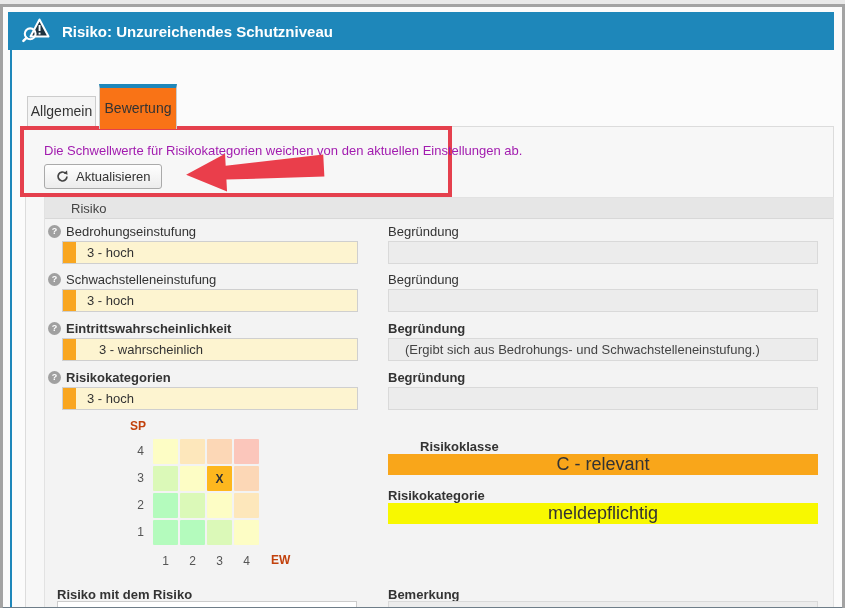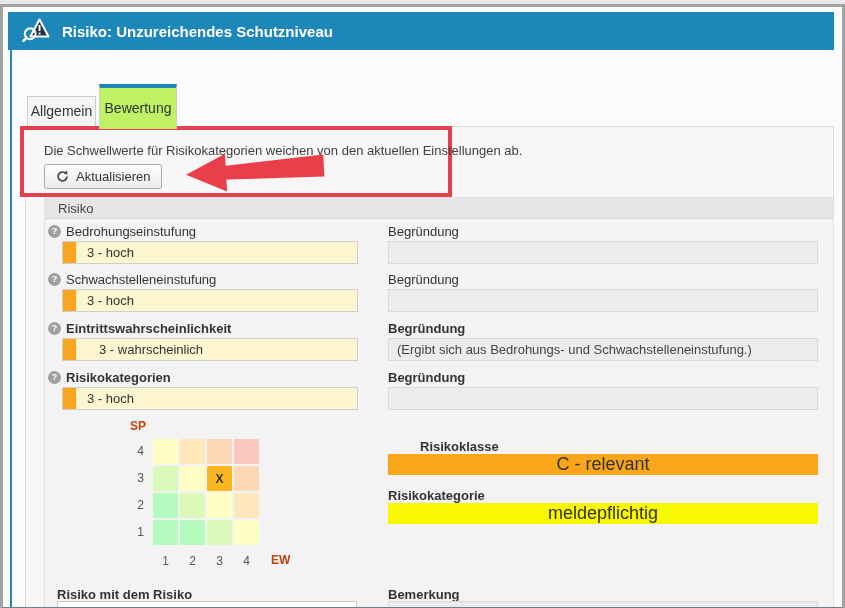--- a/index.html
+++ b/index.html
@@ -31,61 +31,61 @@
   
   .tab {
     position:absolute; text-align:center; color:#333; font-size:14px; cursor:pointer;
   }
   .tab.inactive {
     left:24px; top:89px; width:69px; height:30px; line-height:29px;
     background:#f4f4f4; border:1px solid #ccc; border-bottom:none;
   }
   .tab.active {
     left:96px; top:77px; width:78px; height:45px; line-height:40px;
-    background:#bef264; border:1px solid #ccc; border-top:4px solid #1e87ba; border-bottom:none;
+    background:#f97316; border:1px solid #ccc; border-top:4px solid #1e87ba; border-bottom:none;
     z-index:3;
   }
 
   
   .notice {
     position:absolute; left:17px; top:119px; width:432px; height:71px;
     border:4px solid #e5404d; background:#f7f7f7; z-index:2;
   }
-  .notice .msg { position:absolute; left:20px; top:13px; color:#404040; font-size:13px; white-space:nowrap; }
+  .notice .msg { position:absolute; left:20px; top:13px; color:#a21caf; font-size:13px; white-space:nowrap; }
   .btn {
     position:absolute; left:20px; top:34px; height:25px; padding:0 11px;
     background:linear-gradient(#fefefe,#ececec); border:1px solid #aaa; border-radius:3px;
     font-size:13px; color:#333; display:flex; align-items:center; gap:7px; cursor:pointer;
   }
   .arrow-annot { position:absolute; left:183px; top:140px; width:142px; height:48px; z-index:4; }
 
   
   .panel {
     position:absolute; left:41px; top:190px; width:790px; bottom:0;
     background:#f3f3f3; border:1px solid #e2e2e2; border-bottom:none;
   }
   .panel-header {
     height:21px; line-height:21px; background:#e6e6e6; border-bottom:1px solid #d8d8d8;
-    padding-left:13px; color:#444; font-size:13px;
+    padding-left:26px; color:#444; font-size:13px;
   }
 
   .flabel { position:absolute; font-size:13px; color:#333; white-space:nowrap; }
   .flabel.b { font-weight:bold; }
   .help {
     position:absolute; width:13px; height:13px; border-radius:50%; background:#a0a0a0;
     color:#fff; font-size:9px; font-weight:bold; text-align:center; line-height:13px; cursor:pointer;
   }
   .sel-field {
     position:absolute; width:296px; height:23px; background:#fdf4d0; border:1px solid #cfcfcf;
     line-height:21px; padding-left:24px; color:#333; cursor:pointer;
   }
   .sel-field .bar { position:absolute; left:0; top:0; bottom:0; width:13px; background:#f9a61f; }
   .ro-input {
     position:absolute; width:430px; height:23px; background:#ececec; border:1px solid #d9d9d9;
-    line-height:21px; padding-left:8px; color:#444; white-space:nowrap; overflow:hidden;
+    line-height:21px; padding-left:16px; color:#444; white-space:nowrap; overflow:hidden;
   }
   .banner {
     position:absolute; width:430px; height:21px; line-height:21px; text-align:center;
     color:#333; font-size:18px;
   }
 
   
   .axis { position:absolute; font-weight:bold; font-size:12px; color:#c2410c; }
   .mgrid { position:absolute; left:150px; top:432px; display:grid; grid-template-columns:repeat(4,25px); grid-auto-rows:25px; gap:2px; }
   .mcell { width:25px; height:25px; border-radius:1px; font-size:12px; font-weight:bold; color:#333; display:flex; align-items:center; justify-content:center; cursor:pointer; }

